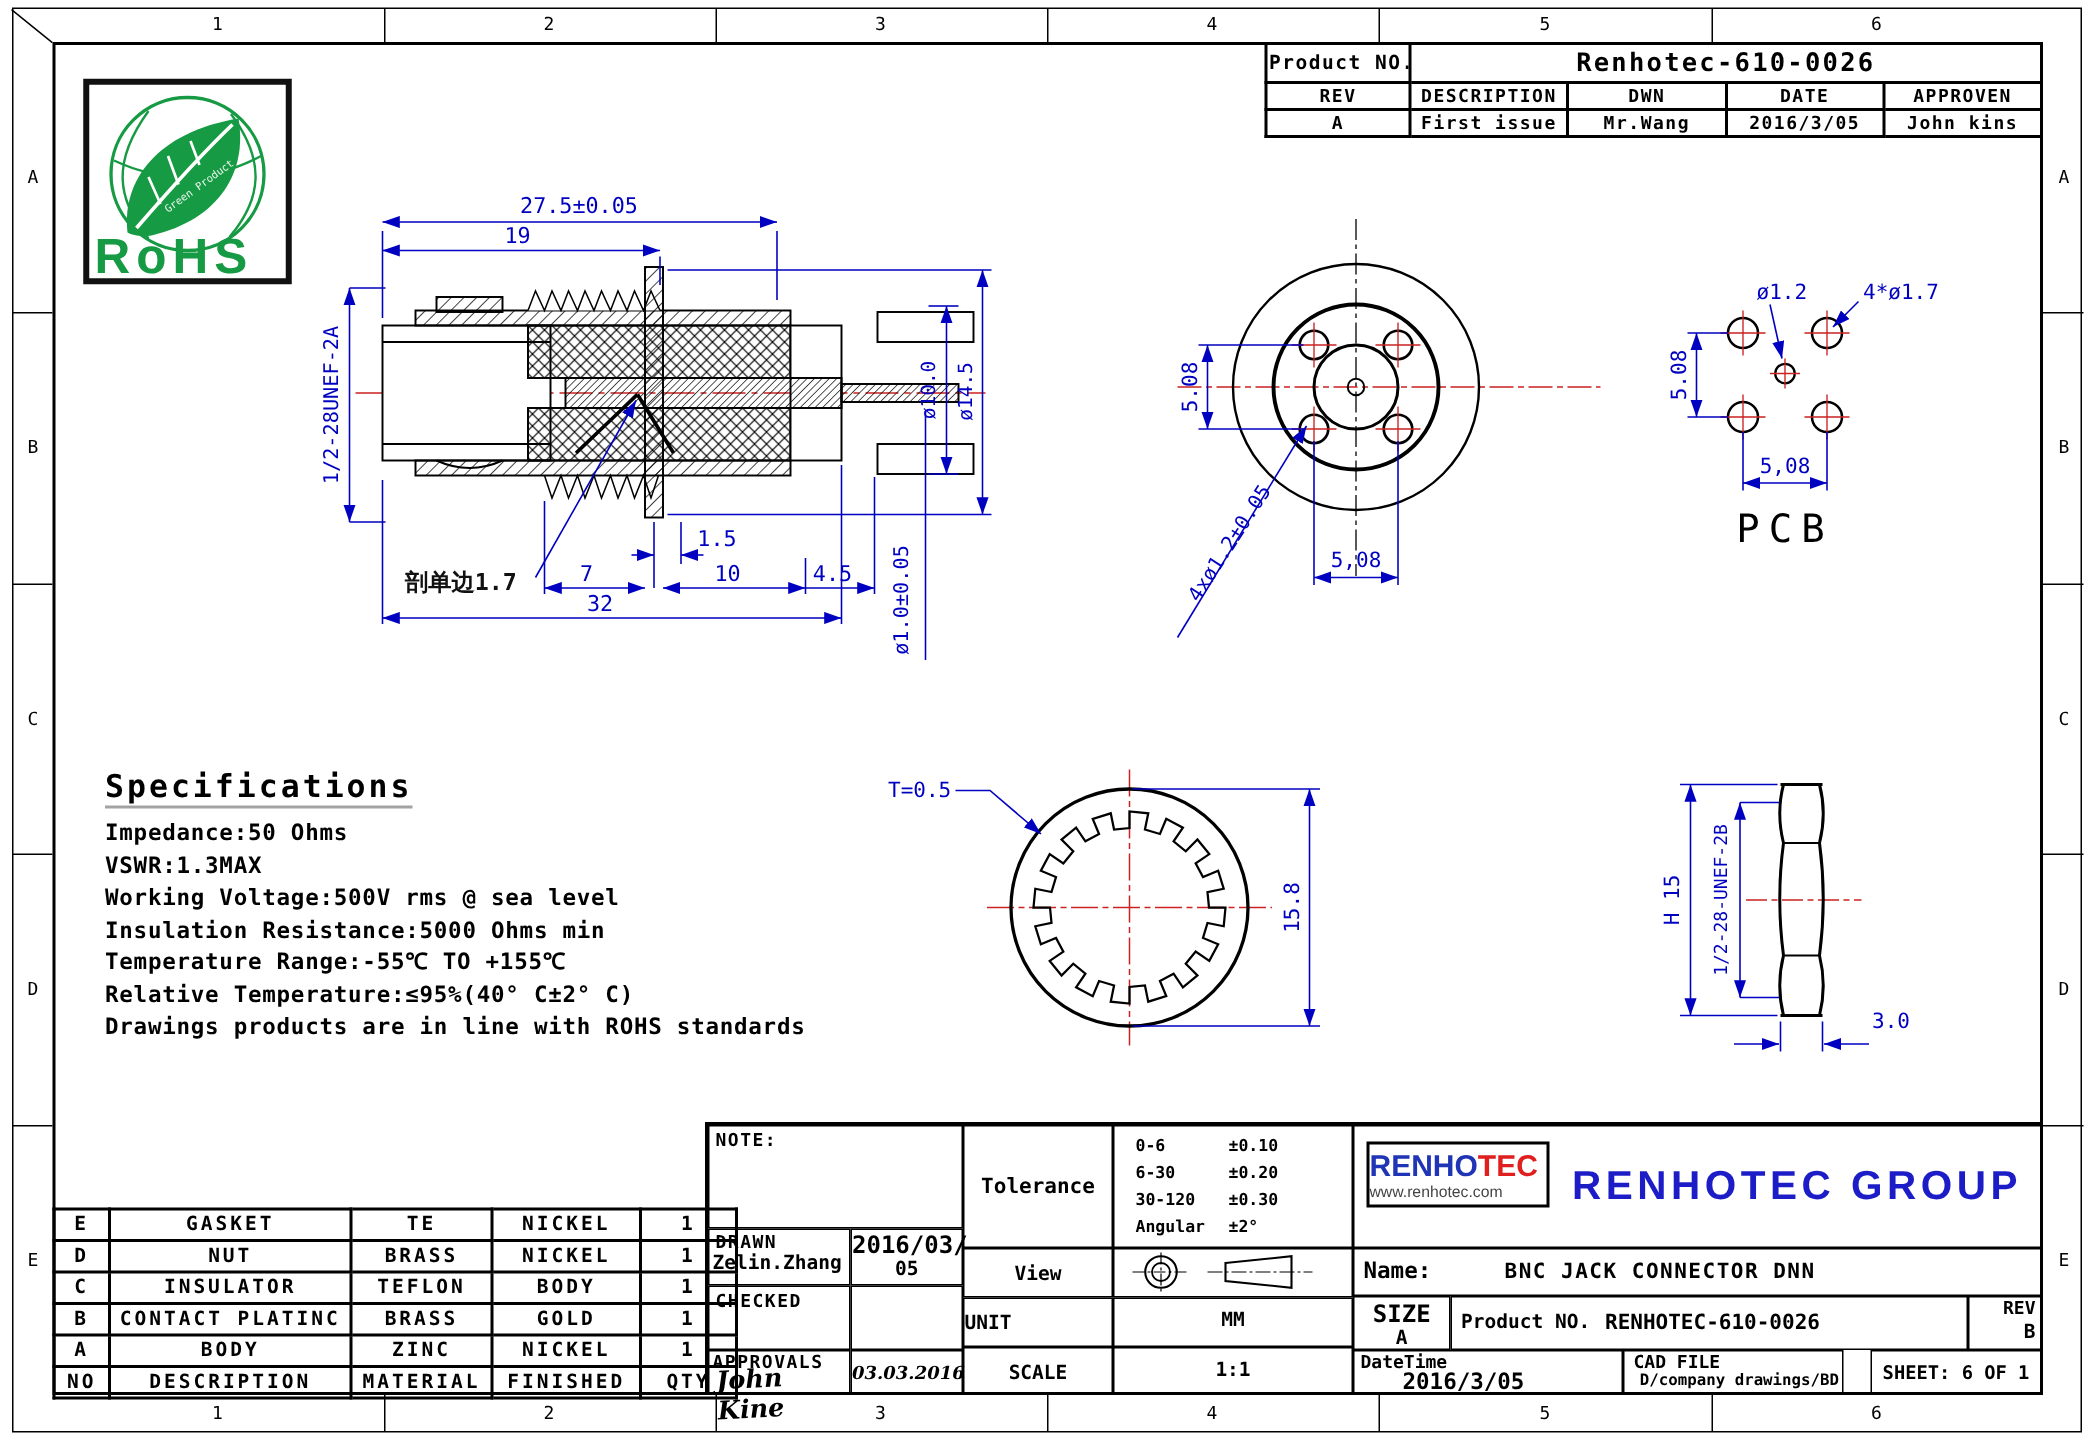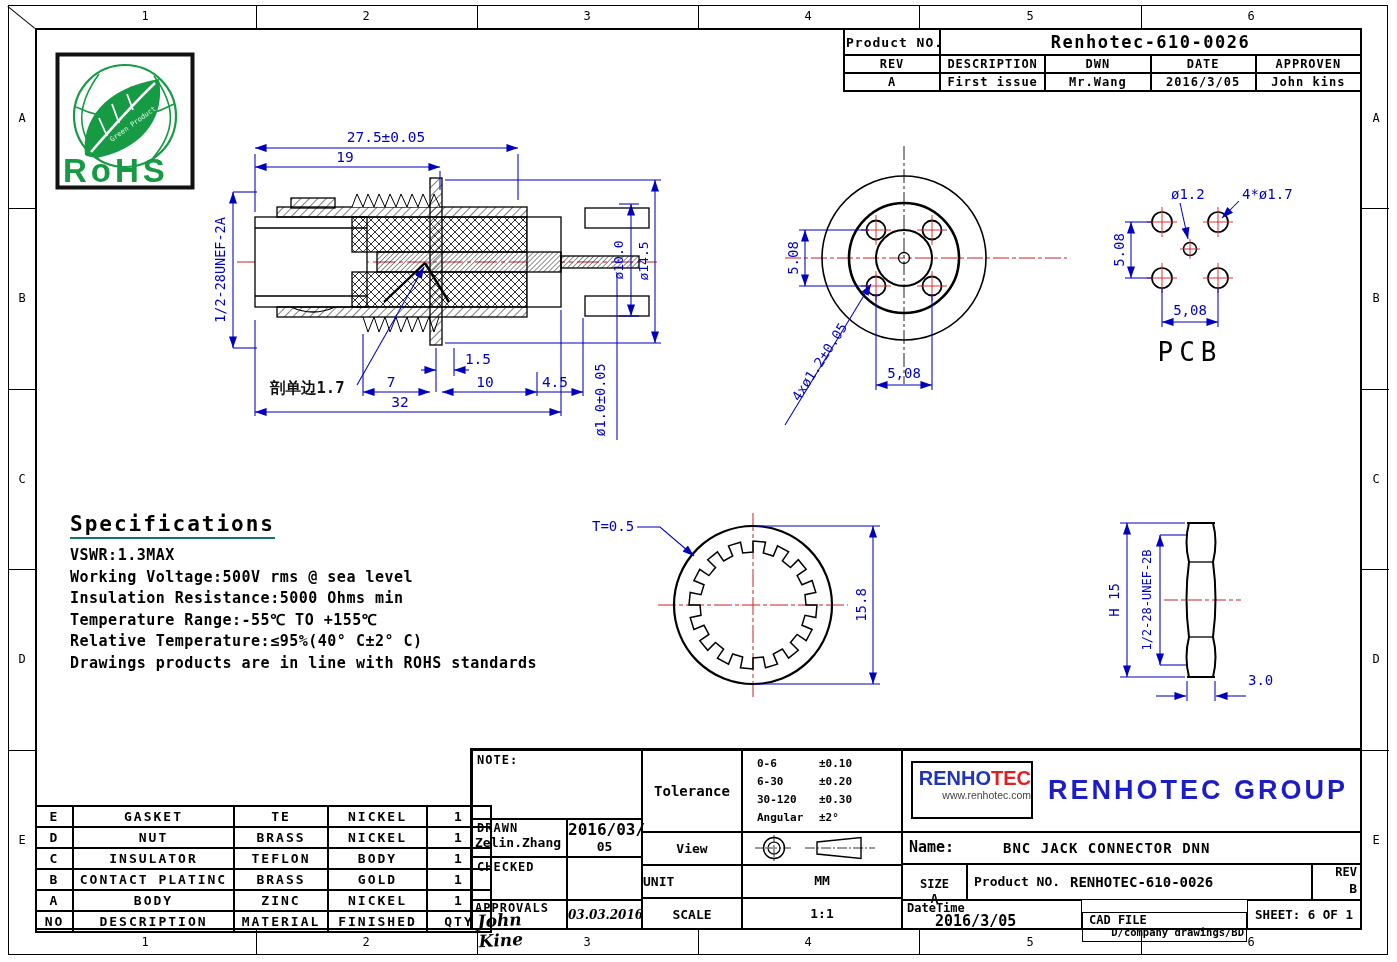--- a/index.html
+++ b/index.html
@@ -11,21 +11,21 @@
   .tick{position:absolute;background:#000;}
   .zl{position:absolute;width:40px;text-align:center;font-size:12px;}
   .zlr{position:absolute;width:20px;text-align:center;font-size:12px;}
   table.tb{border-collapse:collapse;position:absolute;table-layout:fixed;}
   table.tb td{border:2px solid #000;text-align:center;font-weight:bold;overflow:hidden;white-space:nowrap;}
   .revtbl td{font-size:12px;letter-spacing:1px;}
   .parts td{font-size:13px;letter-spacing:2px;}
   .cell{position:absolute;box-sizing:border-box;border:1.5px solid #000;}
   .cl{font-size:12px;font-weight:bold;letter-spacing:1px;}
   .specs{position:absolute;left:70px;top:512px;width:480px;}
-  .specs .t{font-size:21px;font-weight:bold;letter-spacing:2px;border-bottom:2px solid #0f766e;display:inline-block;padding-bottom:1px;}
+  .specs .t{font-size:21px;font-weight:bold;letter-spacing:2px;border-bottom:2px solid #a3a3a3;display:inline-block;padding-bottom:1px;}
   .specs .ln{font-size:15px;font-weight:bold;letter-spacing:0.5px;line-height:21.5px;white-space:nowrap;}
   .sig{font-family:"DejaVu Serif","Liberation Serif",serif;font-style:italic;font-weight:bold;}
   .groupname{font-size:27px;font-weight:bold;color:#1d1dc8;letter-spacing:3px;font-family:"Liberation Sans",sans-serif;}
 </style>
 </head>
 <body>
 
 <div class="page">
 
   <div class="border-outer"></div>
@@ -320,20 +320,21 @@
     <g fill="#0000c0">
       <text transform="translate(19,105) rotate(-90)" text-anchor="middle" font-size="14">H 15</text>
       <text transform="translate(51,105) rotate(-90)" text-anchor="middle" font-size="12">1/2-28-UNEF-2B</text>
       <text x="148" y="190" font-size="14">3.0</text>
     </g>
   </svg>
 
   <div class="specs">
     <div class="t">Specifications</div>
     <div style="height:6px"></div>
+    <div class="ln">Impedance:50 Ohms</div>
     <div class="ln">VSWR:1.3MAX</div>
     <div class="ln">Working Voltage:500V rms @ sea level</div>
     <div class="ln">Insulation Resistance:5000 Ohms min</div>
     <div class="ln">Temperature Range:-55℃ TO +155℃</div>
     <div class="ln">Relative Temperature:≤95%(40° C±2° C)</div>
     <div class="ln">Drawings products are in line with ROHS standards</div>
   </div>
 
   <table class="tb parts" style="left:35px;top:805px;width:435px">
     <tbody>
@@ -444,46 +445,46 @@
     <div class="cell" style="left:170px;top:115px;width:100px;height:33px;text-align:left;line-height:30px">
       <span style="font-size:13px;font-weight:bold">UNIT</span>
     </div>
     <div class="cell" style="left:270px;top:115px;width:160px;height:33px;text-align:center;line-height:30px;font-size:13px;font-weight:bold">MM</div>
     <div class="cell" style="left:170px;top:148px;width:100px;height:31.5px;text-align:center;line-height:29px">
       <span style="font-size:13px;font-weight:bold">SCALE</span>
     </div>
     <div class="cell" style="left:270px;top:148px;width:160px;height:31.5px;text-align:center;line-height:29px;font-size:13px;font-weight:bold">1:1</div>
 
     <div class="cell" style="left:430px;top:0;width:459px;height:82px">
-      <div style="position:absolute;left:8px;top:10px;width:122px;height:58px;border:2px solid #000;box-sizing:border-box;text-align:right">
+      <div style="position:absolute;left:8px;top:10px;width:122px;height:44px;border:2px solid #000;box-sizing:border-box;text-align:left">
         <div style="font-family:'Liberation Sans',sans-serif;font-size:20px;font-weight:bold;margin-top:4px;line-height:22px"><span style="color:#1f35b5">RENHO</span><span style="color:#e01f1f">TEC</span></div>
         <div style="font-family:'Liberation Sans',sans-serif;font-size:10.5px;color:#444">www.renhotec.com</div>
       </div>
       <div class="groupname" style="position:absolute;left:140px;top:24px;width:310px;text-align:center">RENHOTEC GROUP</div>
     </div>
     <div class="cell" style="left:430px;top:82px;width:459px;height:32px">
       <span style="position:absolute;left:6px;top:5px;font-size:15px;font-weight:bold">Name:</span>
       <span style="position:absolute;left:100px;top:7px;font-size:14px;font-weight:bold;letter-spacing:1px">BNC JACK CONNECTOR  DNN</span>
     </div>
     <div class="cell" style="left:430px;top:114px;width:65px;height:36px;text-align:center">
-      <div style="font-size:12px;font-weight:bold;margin-top:12px">SIZE</div>
+      <div style="font-size:16px;font-weight:bold;margin-top:1px">SIZE</div>
       <div style="font-size:13px;font-weight:bold">A</div>
     </div>
     <div class="cell" style="left:495px;top:114px;width:345px;height:36px">
       <span style="position:absolute;left:6px;top:9px;font-size:13px;font-weight:bold">Product NO.</span>
       <span style="position:absolute;left:102px;top:9px;font-size:14px;font-weight:bold">RENHOTEC-610-0026</span>
     </div>
     <div class="cell" style="left:840px;top:114px;width:49px;height:36px">
       <div style="font-size:12px;font-weight:bold;text-align:right;margin:0 3px 0 0">REV</div>
       <div style="font-size:13px;font-weight:bold;text-align:right;margin:2px 3px 0 0">B</div>
     </div>
     <div class="cell" style="left:430px;top:150px;width:180px;height:29.5px">
       <div style="font-size:12px;font-weight:bold;margin:0 0 0 4px">DateTime</div>
       <div style="font-size:15px;font-weight:bold;margin:-3px 0 0 32px">2016/3/05</div>
     </div>
-    <div class="cell" style="left:610px;top:162px;width:165px;height:29.5px">
+    <div class="cell" style="left:610px;top:150px;width:147px;height:29.5px">
       <div style="font-size:12px;font-weight:bold;margin:0 0 0 6px">CAD FILE</div>
       <div style="font-size:10.5px;font-weight:bold;text-align:right;margin:-1px 2px 0 0">D/company drawings/BD</div>
     </div>
     <div class="cell" style="left:775px;top:150px;width:114px;height:29.5px;text-align:center;line-height:27px;font-size:12.5px;font-weight:bold">SHEET: 6 OF 1</div>
   </div>
 
 </div>
 
 </body></html>

